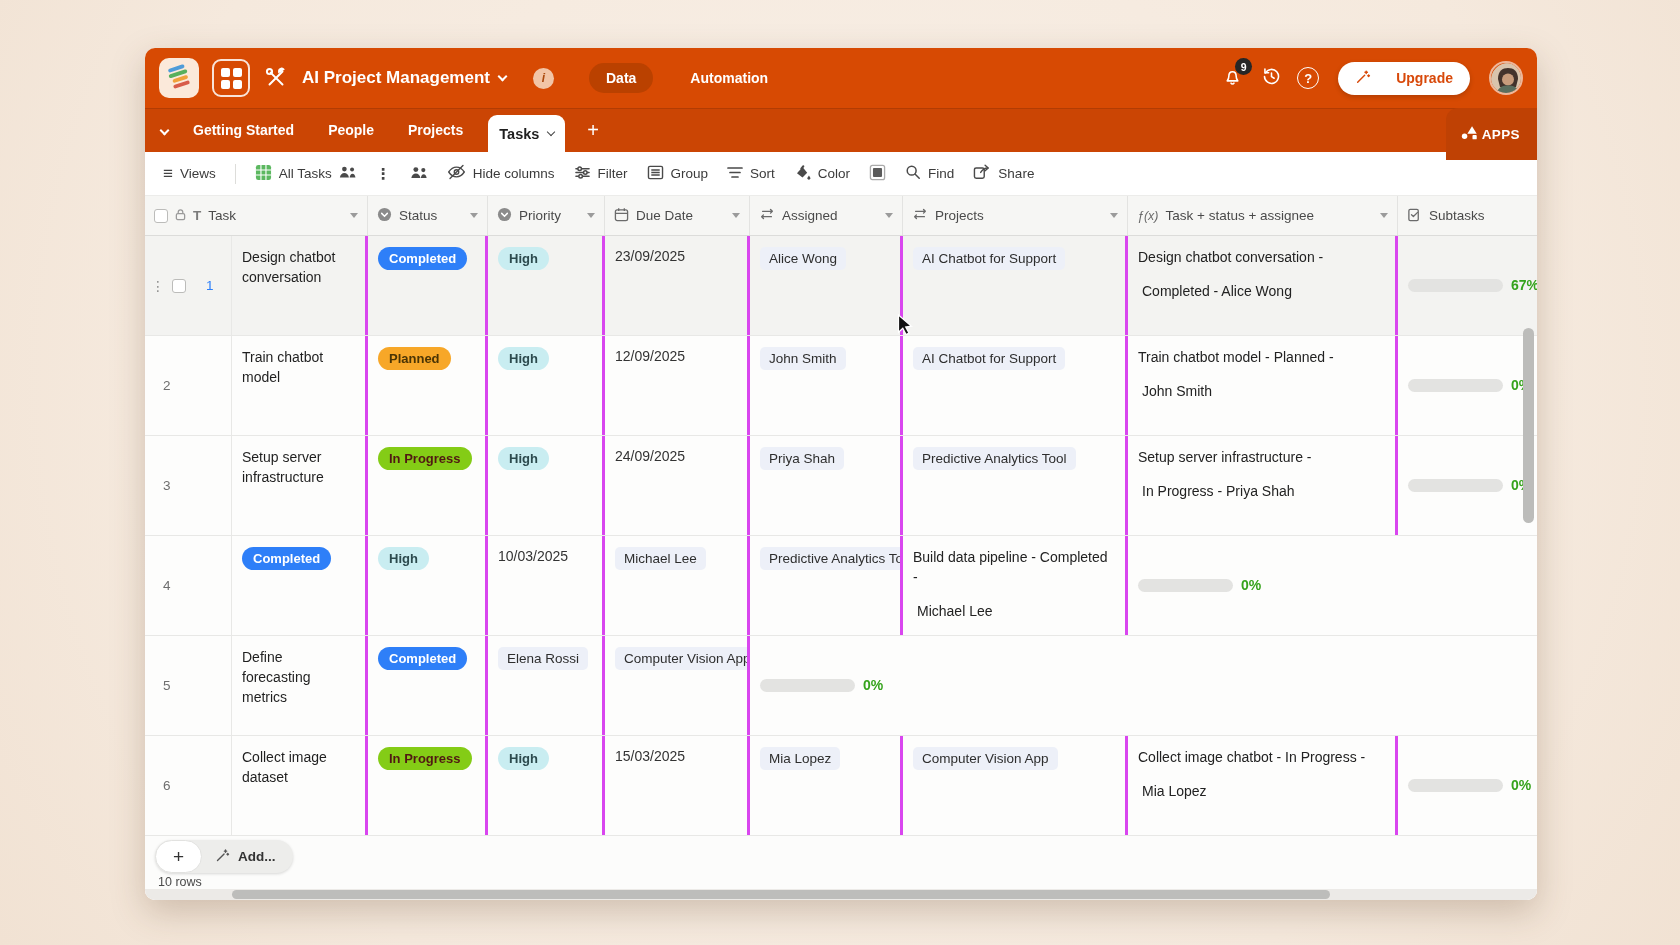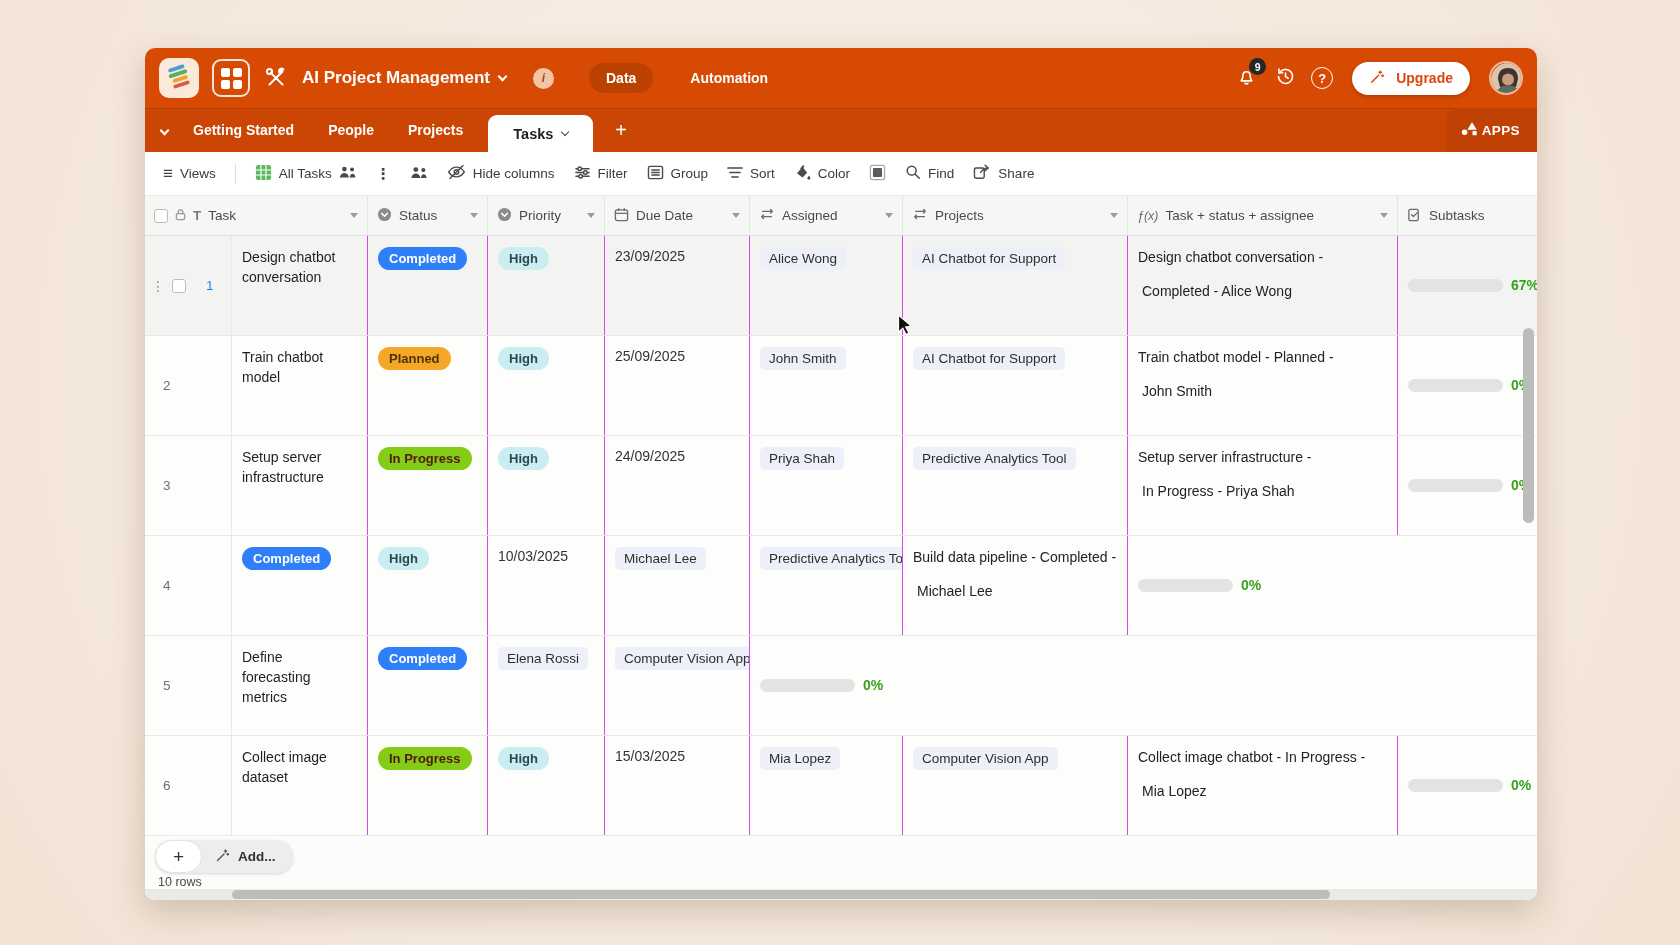--- a/index.html
+++ b/index.html
@@ -15,52 +15,52 @@
   .grid-2x2 i{background:#fff;border-radius:2px;}
   .base-title{display:flex;align-items:center;gap:9px;color:#fff;font-size:17px;font-weight:700;}
   .chev{width:7px;height:7px;border-right:2px solid currentColor;border-bottom:2px solid currentColor;transform:rotate(45deg);display:inline-block;margin-top:-4px;}
   .info-dot{width:21px;height:21px;border-radius:50%;background:#f2c5a6;color:#ab490c;font-size:12px;font-weight:700;display:flex;align-items:center;justify-content:center;margin-left:14px;font-style:italic;}
   .data-pill{margin-left:22px;background:#ba4100;color:#fff;font-size:14px;font-weight:600;padding:7px 17px;border-radius:17px;}
   .automation-label{margin-left:24px;color:#fff;font-size:14px;font-weight:600;}
   .top-spacer{flex:1;}
   .icon-btn{position:relative;display:flex;align-items:center;justify-content:center;width:26px;height:26px;}
   .badge{position:absolute;top:-7px;right:-7px;min-width:17px;height:17px;border-radius:9px;background:#262626;color:#fff;font-size:10.5px;font-weight:700;display:flex;align-items:center;justify-content:center;padding:0 4px;}
   .help-circle{width:22px;height:22px;border-radius:50%;border:1.8px solid #fff;color:#fff;font-size:13px;font-weight:700;display:flex;align-items:center;justify-content:center;}
-  .upgrade-btn{height:33px;background:#fff;border-radius:17px;display:flex;align-items:center;gap:11px;padding:0 17px;color:#d8490a;font-size:14px;font-weight:700;box-shadow:0 2px 5px rgba(0,0,0,.18);margin:0 6px;}
+  .upgrade-btn{height:33px;background:#fff;border-radius:17px;display:flex;align-items:center;gap:25px;padding:0 17px;color:#d8490a;font-size:14px;font-weight:700;box-shadow:0 2px 5px rgba(0,0,0,.18);margin:0 6px;}
   .avatar{width:34px;height:34px;border-radius:50%;overflow:hidden;border:2px solid rgba(255,255,255,.6);flex:0 0 auto;}
 
   
   .tabbar{height:44px;background:#cb4504;display:flex;align-items:center;padding-left:12px;position:relative;box-shadow:inset 0 1px 0 rgba(0,0,0,.12);}
   .tabbar-chev{color:#fff;margin:0 8px 0 4px;}
   .tab{margin:0 17px;color:#fff;font-size:14px;font-weight:600;white-space:nowrap;}
-  .tab-active{height:37px;align-self:flex-end;background:#fff;border-radius:9px 9px 0 0;display:flex;align-items:center;gap:9px;padding:0 25px;color:#1f1f1f;font-size:14.5px;font-weight:700;margin:0 8px;}
+  .tab-active{height:37px;align-self:flex-end;background:#fff;border-radius:9px 9px 0 0;display:flex;align-items:center;gap:9px;padding:0 11px;color:#1f1f1f;font-size:14.5px;font-weight:700;margin:0 8px;}
   .tab-active .chev{border-color:#444;border-width:1.8px;width:6px;height:6px;}
   .tab-plus{color:#fff;font-size:20px;font-weight:400;margin:0 14px;}
-  .apps-block{position:absolute;right:0;top:0;height:44px;background:#bf4104;border-radius:12px 0 0 0;display:flex;align-items:center;gap:4px;padding:0 17px 0 15px;color:#fff;font-size:13.5px;font-weight:700;letter-spacing:.4px;}
+  .apps-block{position:absolute;right:0;top:0;height:52px;background:#bf4104;border-radius:12px 0 0 0;display:flex;align-items:center;gap:4px;padding:0 17px 0 15px;color:#fff;font-size:13.5px;font-weight:700;letter-spacing:.4px;}
 
   
   .toolbar{height:44px;background:#fff;border-bottom:1px solid #ececea;display:flex;align-items:center;padding:0 18px;gap:19px;font-size:13.5px;color:#3b3b3b;}
   .titem{display:flex;align-items:center;gap:7px;white-space:nowrap;}
   .tdivider{width:1px;height:20px;background:#ddddda;}
   .hamburger{font-size:17px;color:#444;line-height:1;}
   .more-dots{font-size:15px;color:#444;font-weight:700;}
 
   
   .thead{display:grid;grid-template-columns:223px 120px 117px 145px 153px 225px 270px 139px;height:40px;background:#f6f6f4;border-bottom:1px solid #dcdcda;}
   .th{display:flex;align-items:center;gap:7px;padding:0 9px;border-right:1px solid #e3e3e1;font-size:13.5px;color:#4a4a4a;overflow:hidden;white-space:nowrap;}
   .th:last-child{border-right:none;}
   .tri{margin-left:auto;width:0;height:0;border-left:4.5px solid transparent;border-right:4.5px solid transparent;border-top:5.5px solid #9b9b9b;flex:0 0 auto;}
   .cbx{width:14px;height:14px;border:1.5px solid #bcbcba;border-radius:3px;background:#fff;flex:0 0 auto;}
   .type-glyph{font-size:13.5px;color:#7b7b7b;font-weight:600;}
   .fx-glyph{font-size:12.5px;color:#6b6b6b;font-style:italic;}
 
   
   .row{display:grid;grid-template-columns:87px 136px 120px 117px 145px 153px 225px 270px 139px;height:100px;border-bottom:1px solid #e8e8e6;background:#fdfdfc;}
   .row.highlight{background:#f3f3f1;}
-  .cell{border-right:1px solid #d946ef;padding:11px 10px 0;overflow:hidden;}
+  .cell{border-right:3px solid #d946ef;padding:11px 10px 0;overflow:hidden;}
   .cell:last-child{border-right:none;}
   .cell-gutter{display:flex;align-items:center;padding:0 0 0 18px;border-right:1px solid #e8e8e6;overflow:hidden;}
   .cell-gutter.with-controls{padding-left:6px;gap:7px;}
   .rownum{font-size:13.5px;color:#6e6e6e;}
   .rownum.active{color:#2d7ff9;margin-left:13px;}
   .drag{color:#8f8f8f;font-size:14px;line-height:1;}
   .task-text{font-size:14px;line-height:20px;color:#1f1f1f;max-width:112px;}
   .pill{display:inline-block;padding:4px 11px;border-radius:13px;font-size:13px;font-weight:600;white-space:nowrap;}
   .pill[data-color="blue"]{background:#2e7ff8;color:#fff;}
   .pill[data-color="orange"]{background:#f7a728;color:#4a3404;}
@@ -409,21 +409,21 @@
 
       <div class="row">
         <div class="cell-gutter">
             <span class="rownum">2</span>
           </div>
         <div class="cell">
             <div class="task-text">Train chatbot model</div>
           </div>
         <div class="cell"><span class="pill" data-color="orange">Planned</span></div>
         <div class="cell"><span class="pill" data-color="cyan">High</span></div>
-        <div class="cell"><span class="date">25/09/2025</span></div>
+        <div class="cell"><span class="date">12/09/2025</span></div>
         <div class="cell"><span class="chip">John Smith</span></div>
         <div class="cell"><span class="chip">AI Chatbot for Support</span></div>
         <div class="cell">
             <div class="formula"><span>Train chatbot model - Planned -</span><span class="l2">John Smith</span></div>
           </div>
         <div class="cell">
           <div class="progress-row">
             <span class="track"><span class="fill" style="width: 0%;"></span></span>
             <span class="pct">0%</span>
           </div>

